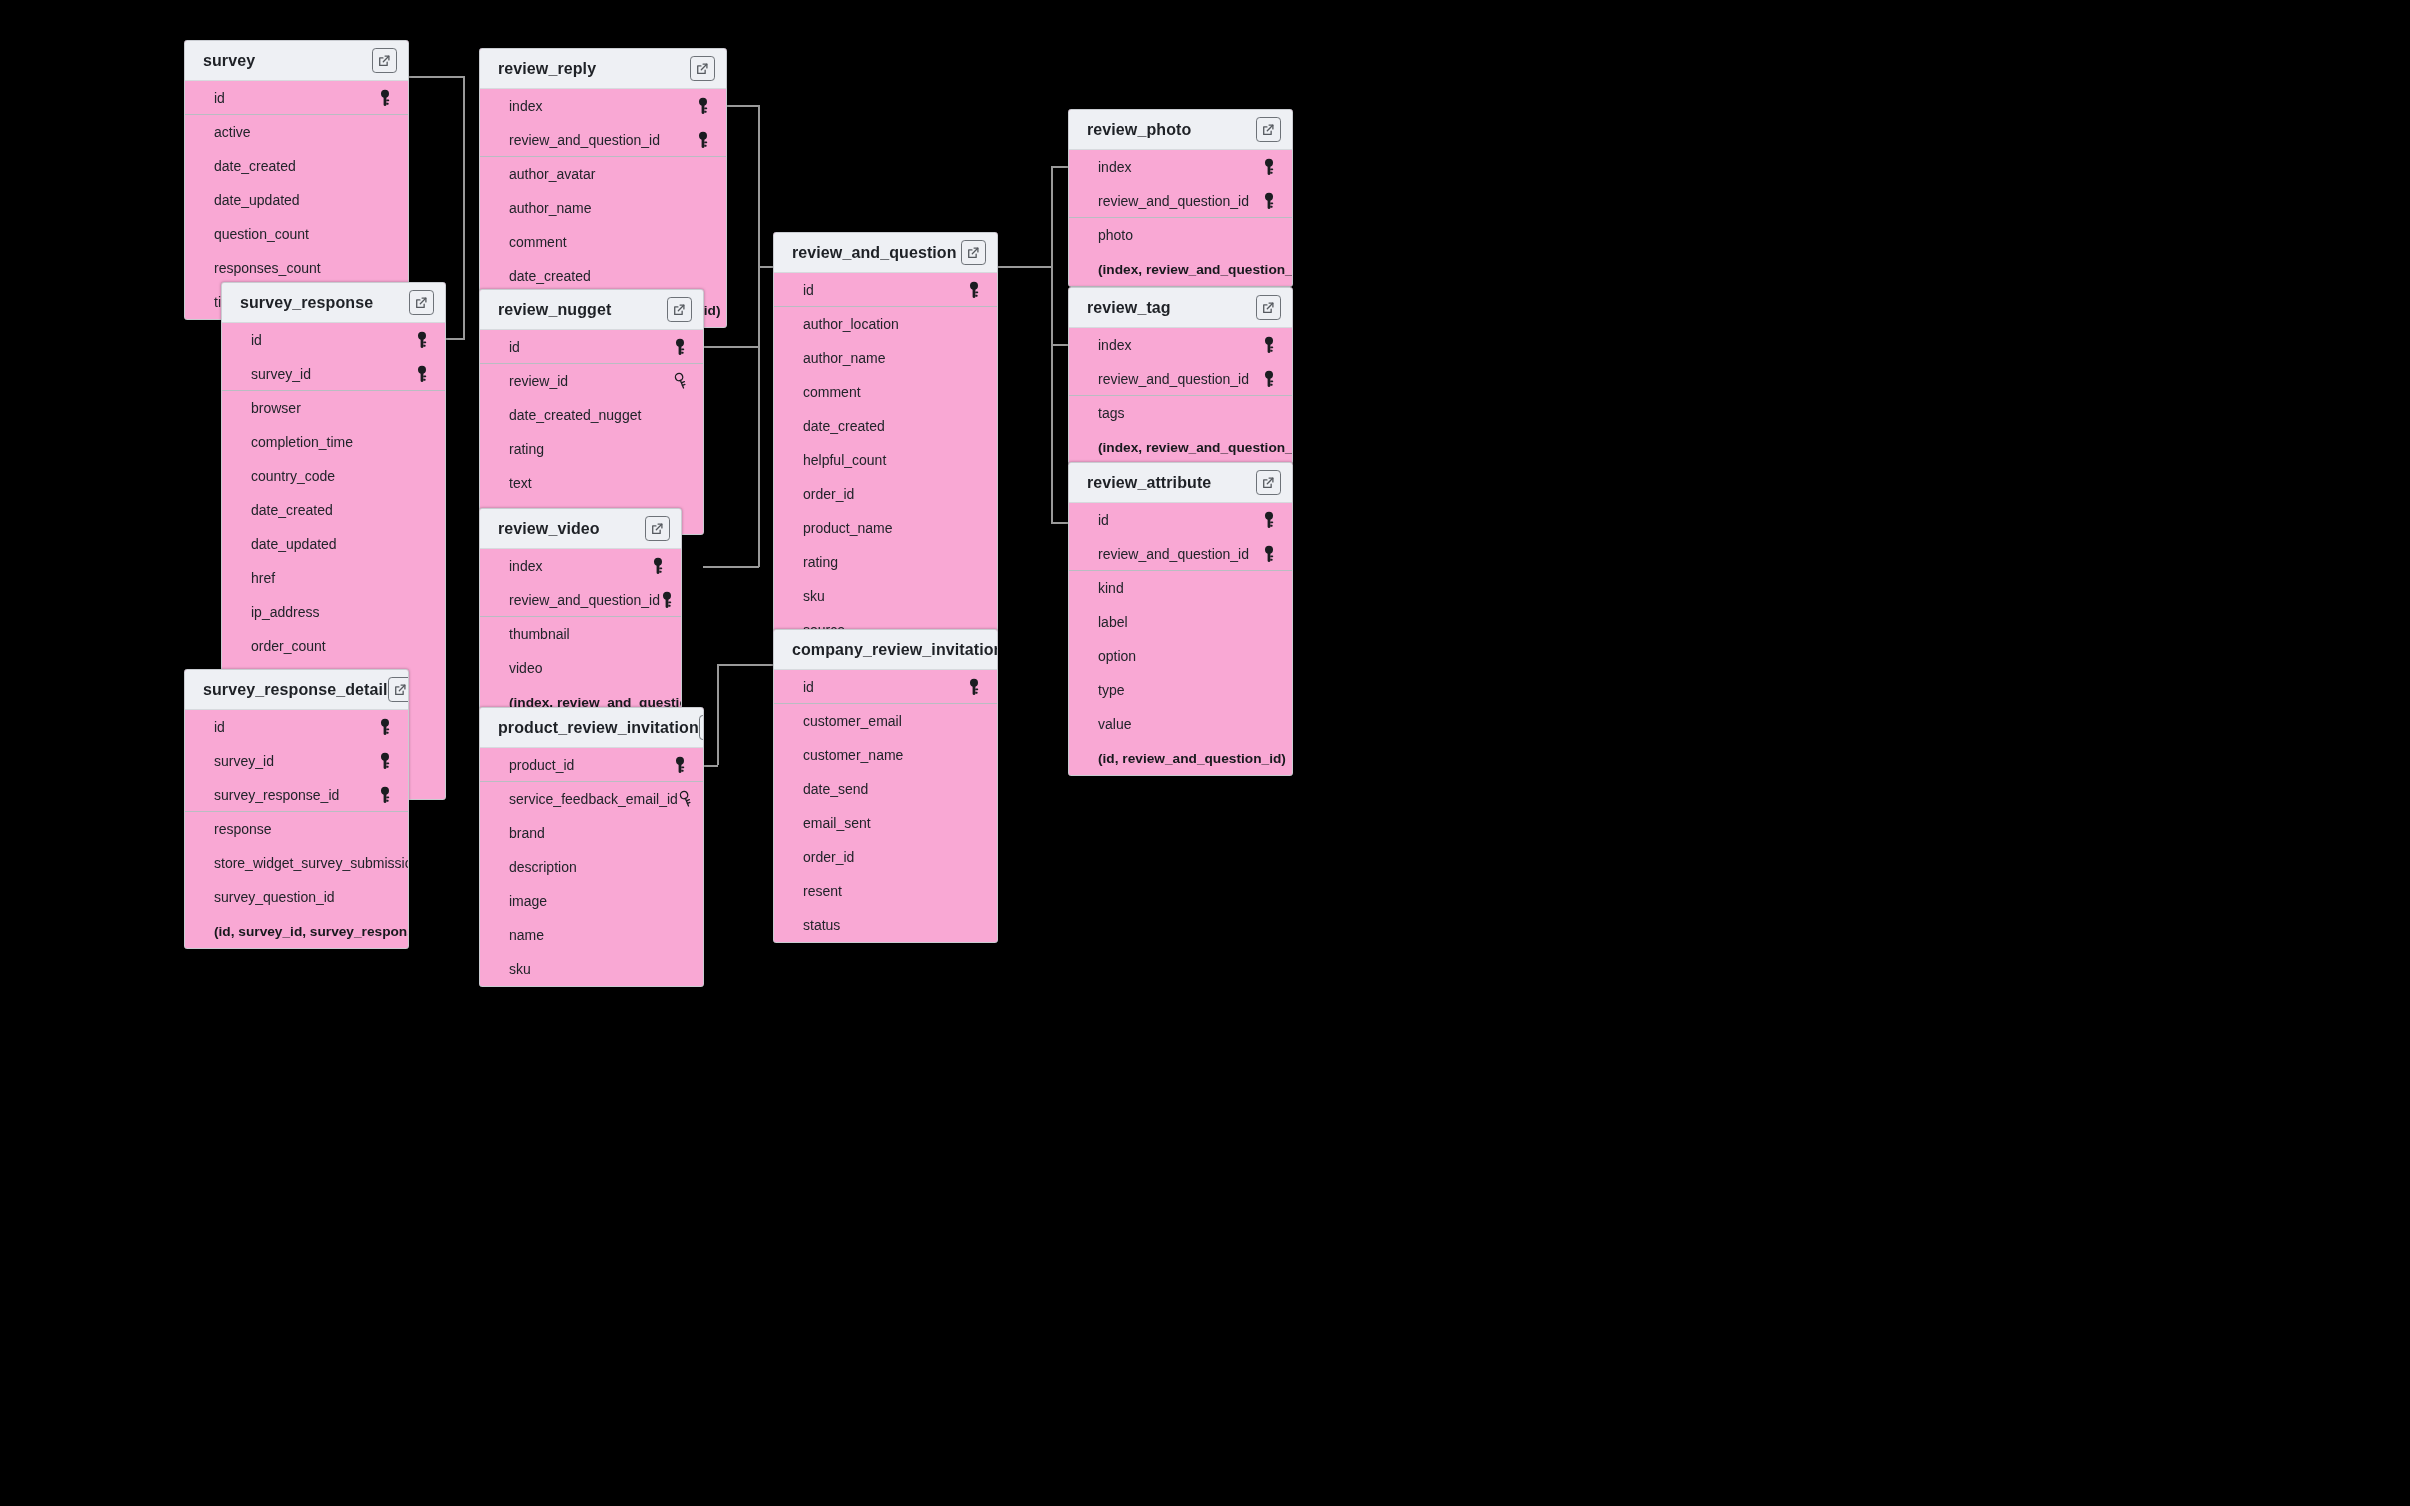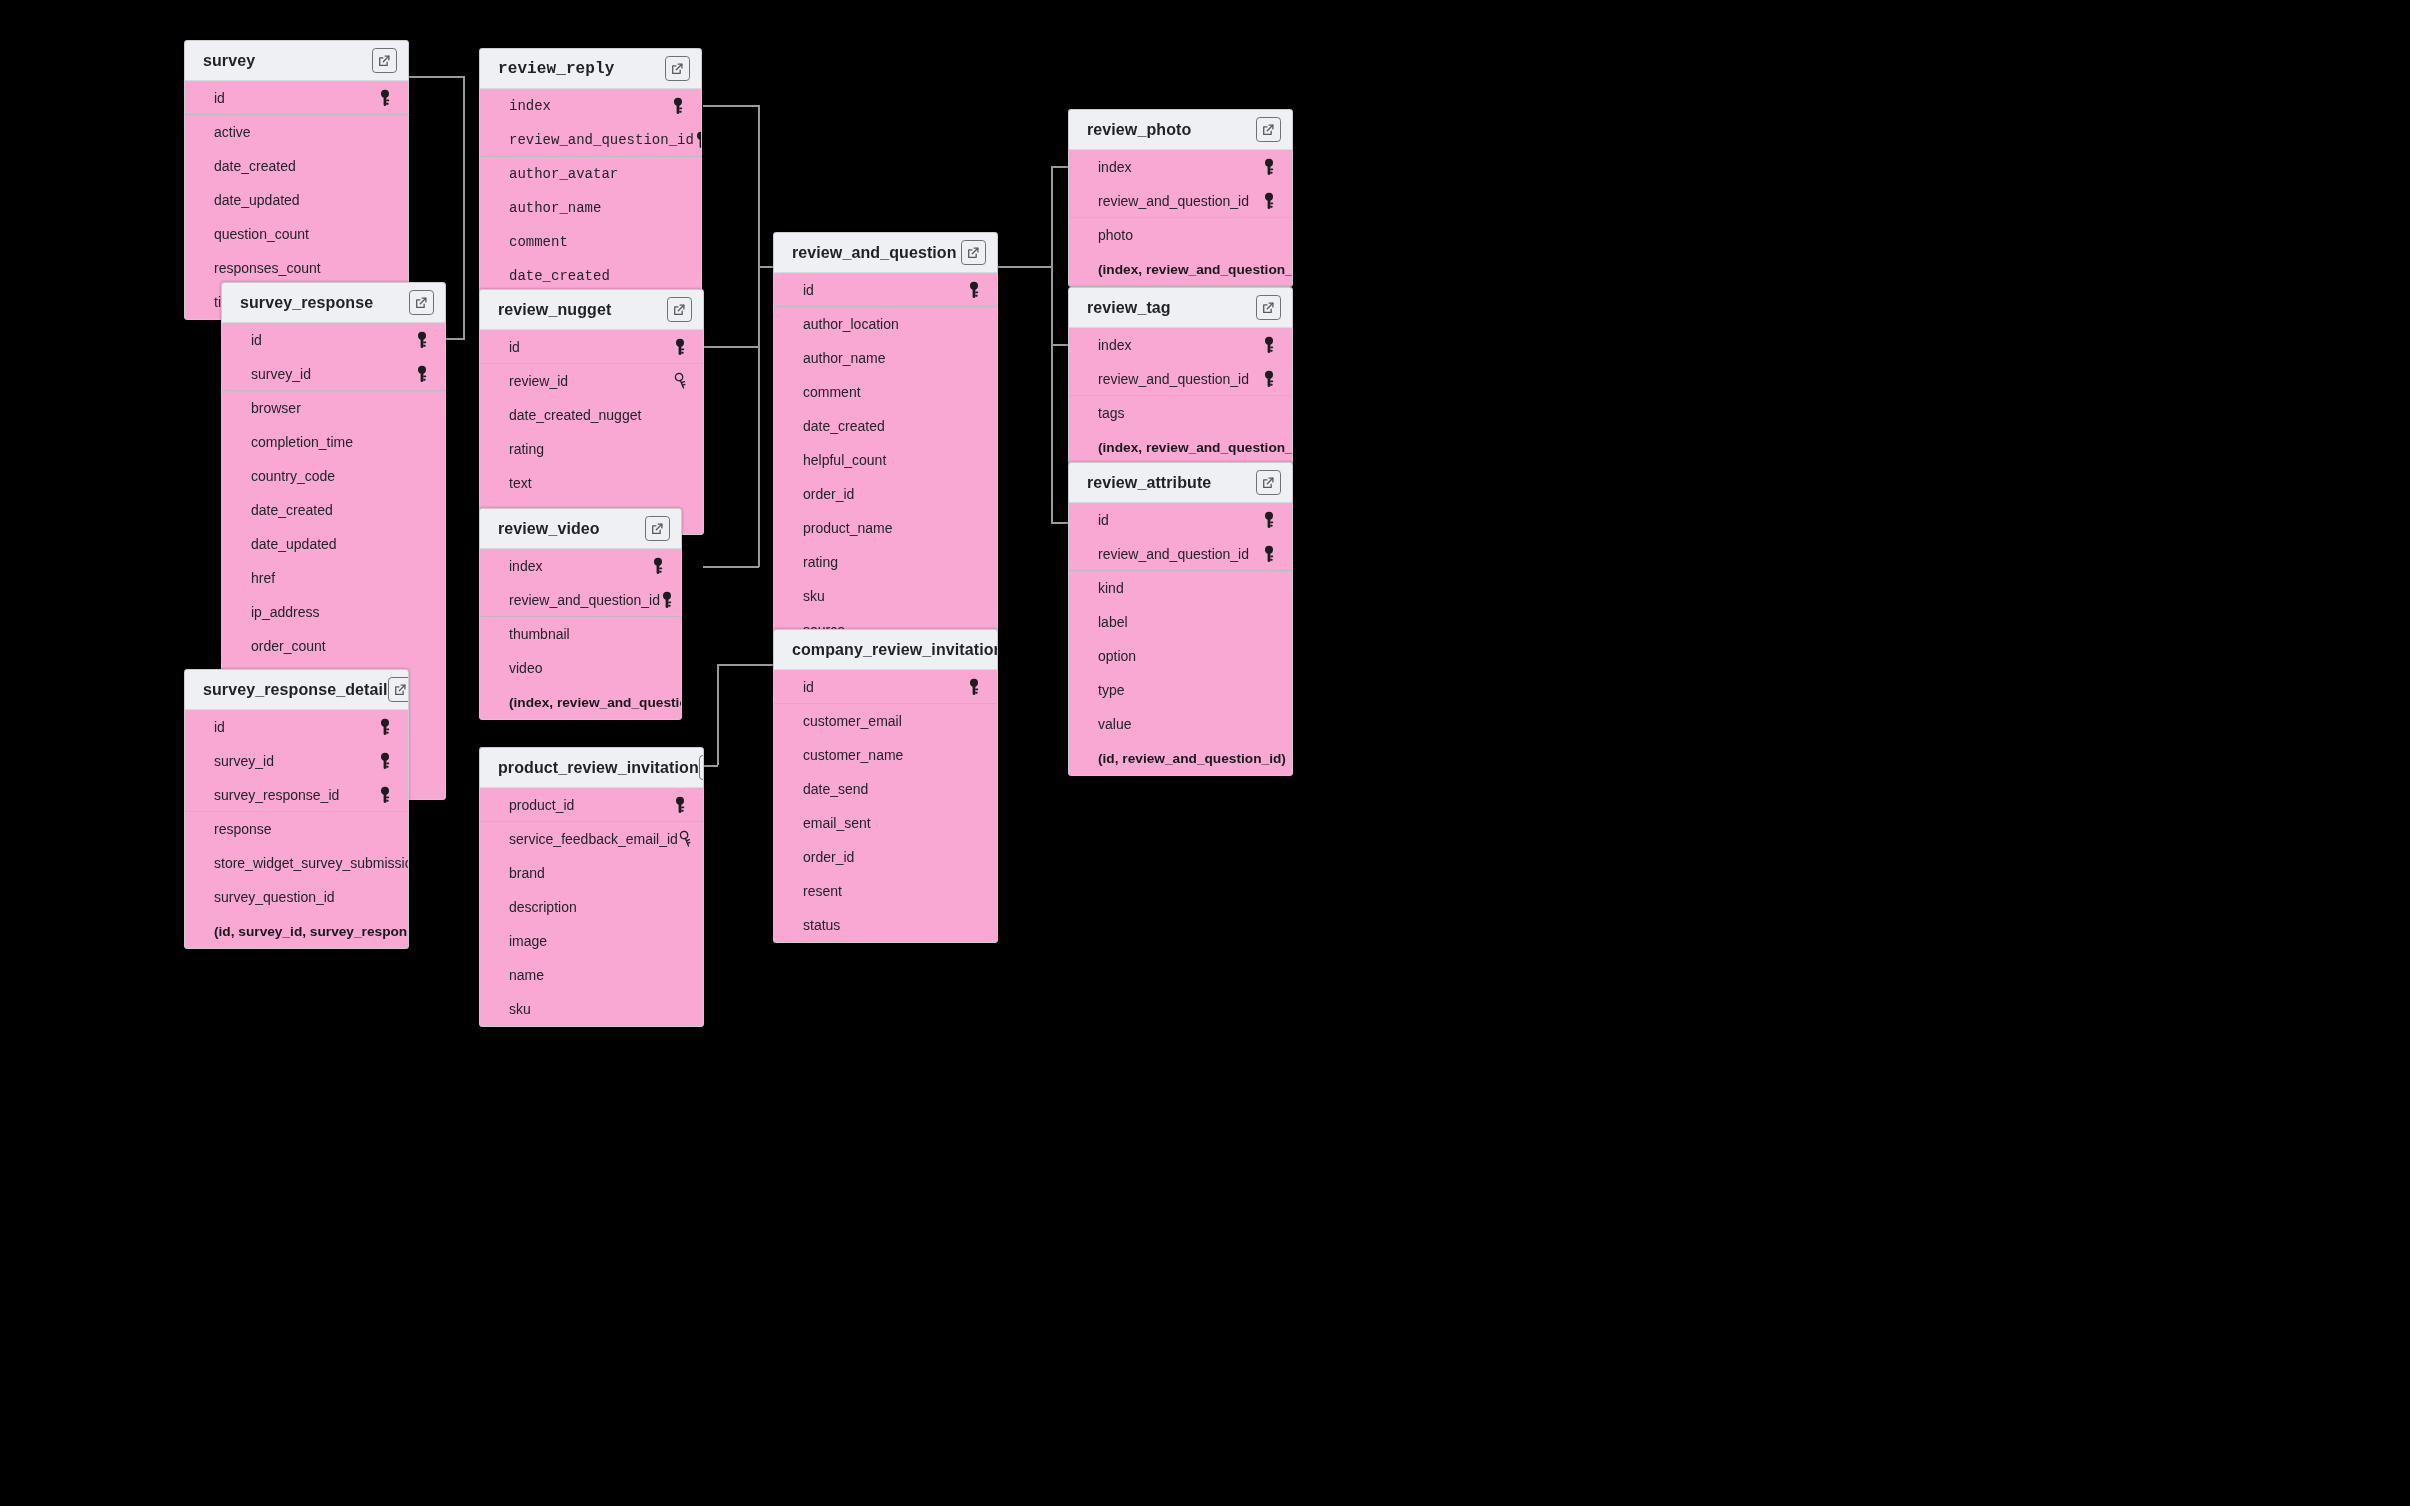--- a/index.html
+++ b/index.html
@@ -285,21 +285,21 @@
           <span class="fname">store_widget_survey_submission_id</span>
         </div>
         <div class="row">
           <span class="fname">survey_question_id</span>
         </div>
         <div class="row composite">
           <span>(id, survey_id, survey_response_id)</span>
         </div>
       </div>
     </div>
-    <div class="tbl" style="left: 479px; top: 48px; width: 223px; font-family: Liberation Mono, monospace;">
+    <div class="tbl" style="left: 479px; top: 48px; width: 248px;">
       <div class="tbl-head">
         <span class="tbl-title">review_reply</span>
         <span class="open-icon">
           <svg width="14" height="14" viewBox="0 0 16 16">
             <path d="M9.2 2.4h4.4v4.4" fill="none" stroke="#55595f" stroke-width="1.5" stroke-linecap="round" stroke-linejoin="round"></path>
             <path d="M13.4 2.6 L7.2 8.8" fill="none" stroke="#55595f" stroke-width="1.5" stroke-linecap="round"></path>
             <path d="M11.6 9.4v3.6H3.1V4.5h3.7" fill="none" stroke="#55595f" stroke-width="1.5" stroke-linecap="round" stroke-linejoin="round"></path>
           </svg>
         </span>
       </div>
@@ -431,21 +431,21 @@
           <span class="fname">thumbnail</span>
         </div>
         <div class="row">
           <span class="fname">video</span>
         </div>
         <div class="row composite">
           <span>(index, review_and_question_id)</span>
         </div>
       </div>
     </div>
-    <div class="tbl" style="left: 479px; top: 707px; width: 225px; margin-top: 40px;">
+    <div class="tbl" style="left: 479px; top: 707px; width: 225px;">
       <div class="tbl-head">
         <span class="tbl-title">product_review_invitation</span>
         <span class="open-icon">
           <svg width="14" height="14" viewBox="0 0 16 16">
             <path d="M9.2 2.4h4.4v4.4" fill="none" stroke="#55595f" stroke-width="1.5" stroke-linecap="round" stroke-linejoin="round"></path>
             <path d="M13.4 2.6 L7.2 8.8" fill="none" stroke="#55595f" stroke-width="1.5" stroke-linecap="round"></path>
             <path d="M11.6 9.4v3.6H3.1V4.5h3.7" fill="none" stroke="#55595f" stroke-width="1.5" stroke-linecap="round" stroke-linejoin="round"></path>
           </svg>
         </span>
       </div>

